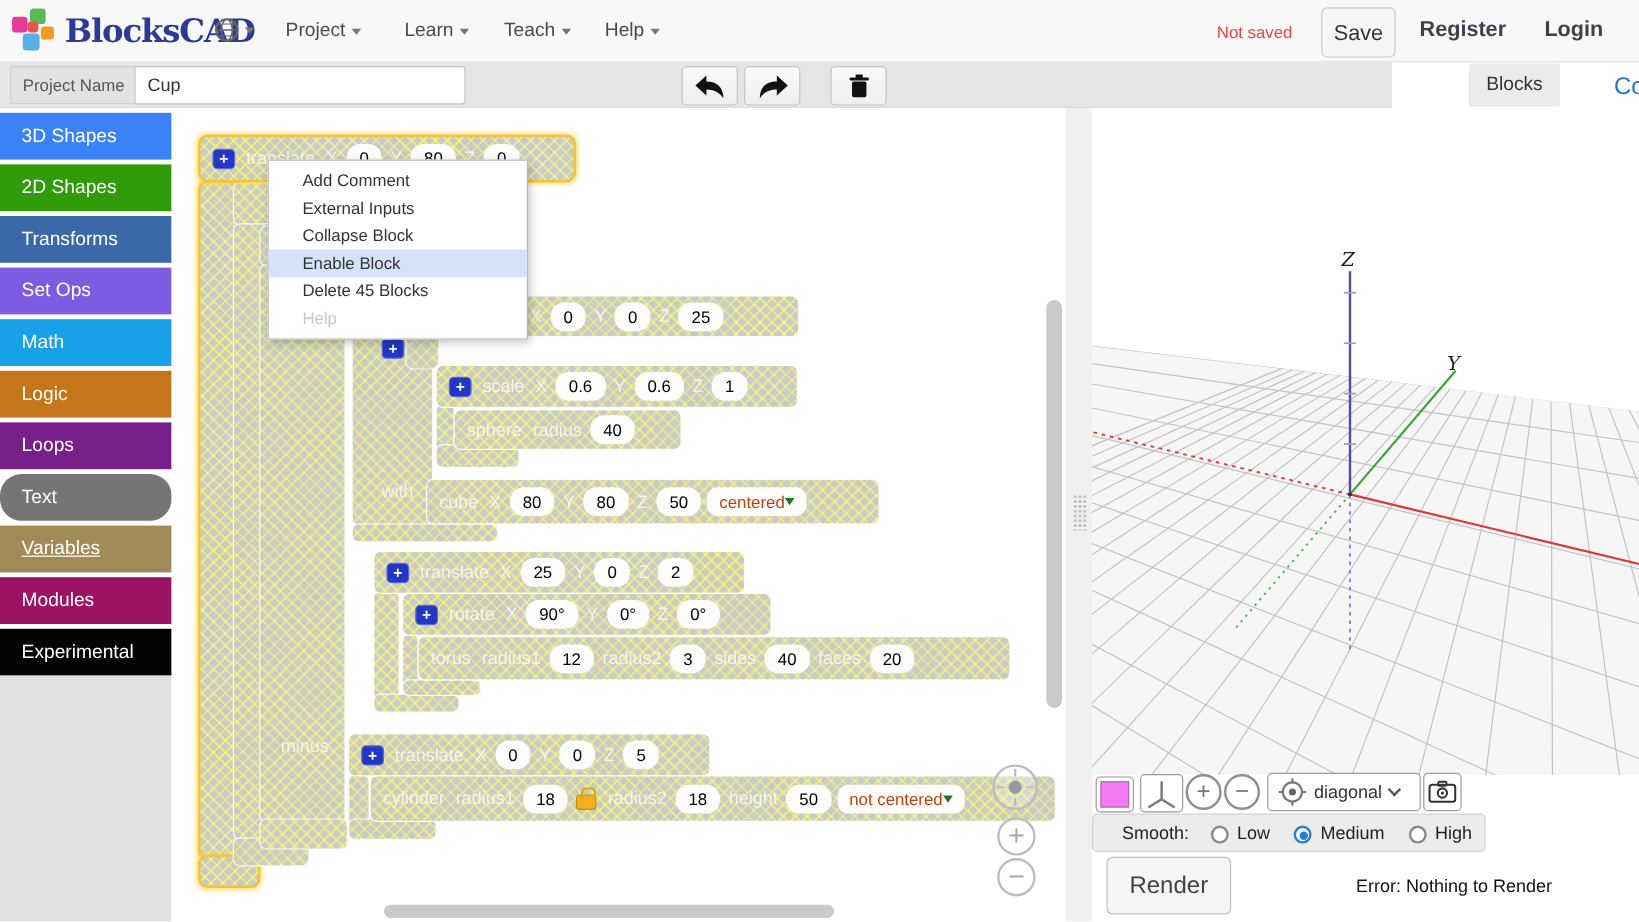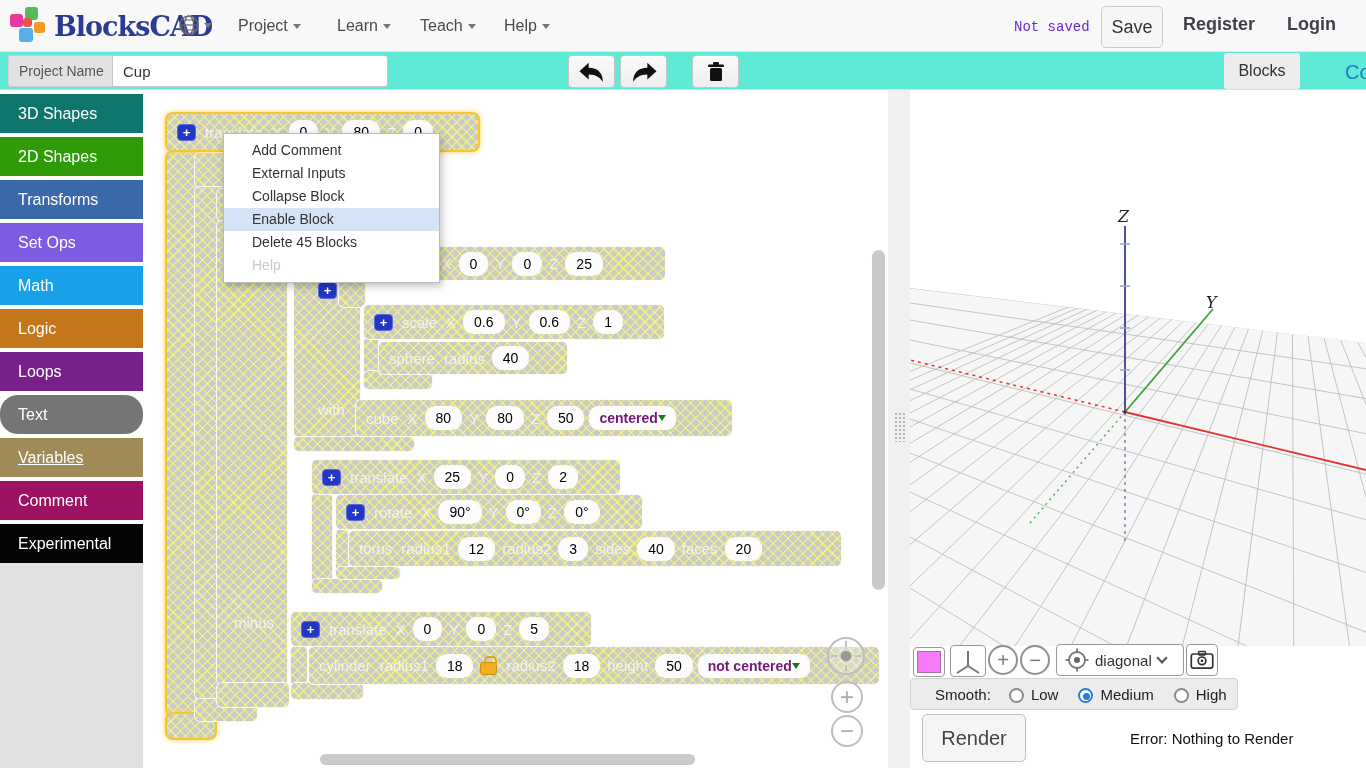--- a/index.html
+++ b/index.html
@@ -11,29 +11,29 @@
   .navbar { position:absolute; left:0; top:0; width:1366px; height:52px;
     background:#f8f8f8; border-bottom:1px solid #e4e4e4; }
   .brand { position:absolute; left:10px; top:7px; display:flex; align-items:center; gap:6px; }
   .brand-blocks { position:relative; width:38px; height:38px; }
   .brand-blocks i { position:absolute; border-radius:3px; }
   .brand-text { font-family:"DejaVu Serif", serif; font-weight:bold; font-size:27px; color:#2d3a94; letter-spacing:-1px; }
   .globe-btn { position:absolute; left:178px; top:14px; display:flex; align-items:center; gap:4px; cursor:pointer; }
   .caret { width:0; height:0; border-left:4px solid transparent; border-right:4px solid transparent; border-top:5px solid #777; display:inline-block; }
   .nav-menu { position:absolute; top:0; height:52px; display:flex; align-items:center; gap:5px;
     font-size:16px; color:#4a4a4a; cursor:pointer; }
-  .not-saved { position:absolute; left:1014px; top:19px; font-size:14px; color:#6d28d9;font-family:Liberation Mono, monospace; }
+  .not-saved { position:absolute; left:1014px; top:19px; font-size:14px; color:#ef4444; }
   .save-btn { position:absolute; left:1101px; top:6px; width:62px; height:42px; background:#f6f6f6;
     border:1px solid #c9c9c9; border-radius:5px; font-size:18px; color:#333; cursor:pointer; }
   .register { position:absolute; left:1183px; top:14px; font-size:18px; font-weight:bold; color:#3f3f4e; cursor:pointer; }
   .login { position:absolute; left:1287px; top:14px; font-size:18px; font-weight:bold; color:#3f3f4e; cursor:pointer; }
 
   
-  .toolbar2 { position:absolute; left:0; top:52px; width:1366px; height:38px;
-    background:#5eead4; border-bottom:1px solid #ddd; }
+  .toolbar2 { position:absolute; left:0; top:52px; width:1160px; height:38px;
+    background:#e5e5e5; border-bottom:1px solid #ddd; }
   .pname-label { position:absolute; left:8px; top:3px; width:104px; height:32px; background:#e2e2e2;
     border:1px solid #cfcfcf; border-right:none; border-radius:3px 0 0 3px; color:#555; font-size:14px;
     display:flex; align-items:center; padding-left:10px; }
   .pname-input { position:absolute; left:112px; top:3px; width:276px; height:32px; background:#fff;
     border:1px solid #c5c5c5; border-radius:0 3px 3px 0; font-size:15px; color:#333; padding-left:10px;
     font-family:"Liberation Sans",sans-serif; }
   .tb-btn { position:absolute; top:3px; width:47px; height:33px; background:linear-gradient(#fafafa,#eee);
     border:1px solid #c6c6c6; border-radius:4px; display:flex; align-items:center; justify-content:center; cursor:pointer; }
   .tab-blocks { position:absolute; left:1224px; top:1px; width:76px; height:36px; background:#ececec;
     border-radius:3px; display:flex; align-items:center; justify-content:center; font-size:16px; color:#333; cursor:pointer; }
@@ -54,21 +54,21 @@
   .strip { position:absolute; border:1px solid rgba(255,255,255,.85); border-radius:6px; z-index:1; }
   .strip.sel, .brow.sel { border:2px solid #f7c331; box-shadow:0 0 4px 1px rgba(255,215,90,.8); border-radius:8px; }
   .brow { position:absolute; border:1px solid rgba(255,255,255,.9); border-radius:6px; z-index:2;
     display:flex; align-items:center; gap:9px; padding:0 10px; }
   .brow .lbl { color:#f4f4ee; font-size:15px; white-space:nowrap; }
   .plusbtn { width:19px; height:17px; background:#2336c4; border:1px solid #5a6ade; border-radius:4px;
     color:#fff; font-size:13px; font-weight:bold; line-height:15px; text-align:center; flex:0 0 auto; cursor:pointer; }
   .field { background:#fcfcfc; border-radius:9px; box-shadow:0 0 0 2px rgba(255,255,255,.9);
     color:#000; font-size:14px; padding:2px 9px; white-space:nowrap; cursor:text; }
   .dd { background:#fdfdfd; border-radius:7px; box-shadow:0 0 0 2px rgba(255,255,255,.9);
-    color:#701a75; font-size:14px; padding:2px 8px; white-space:nowrap; display:flex; align-items:center; gap:0; cursor:pointer;font-weight:bold; }
+    color:#c2410c; font-size:14px; padding:2px 8px; white-space:nowrap; display:flex; align-items:center; gap:0; cursor:pointer; }
   .dd .dcaret { width:0; height:0; border-left:4px solid transparent; border-right:4px solid transparent; border-top:6px solid #1a7a1a; }
   .lock { position:relative; width:17px; height:13px; background:#f2b01e; border:1px solid #c88f10; border-radius:3px; margin-top:6px; flex:0 0 auto; cursor:pointer; }
   .lock::before { content:""; position:absolute; left:3px; top:-7px; width:9px; height:8px;
     border:2px solid #e0a512; border-bottom:none; border-radius:5px 5px 0 0; }
   .floatlbl { position:absolute; color:#f4f4ee; font-size:15px; z-index:3; }
   .floatplus { position:absolute; z-index:3; }
 
   
   .cmenu { position:absolute; z-index:20; width:217px; background:#fff; border:1px solid #bbb;
     box-shadow:2px 3px 8px rgba(0,0,0,.25); padding:5px 0; }
@@ -176,30 +176,30 @@
         <rect x="2" y="3.5" width="16" height="2.6" rx="1" fill="#111"></rect>
         <rect x="7" y="1" width="6" height="3" rx="1" fill="#111"></rect>
       </svg>
     </div>
     <div class="tab-blocks">Blocks</div>
     <div class="tab-code">Code</div>
   </div>
 
   <div class="sidebar">
     <div id="catlist">
-        <div class="cat" style="top: 4px; background: #0f766e;">3D Shapes</div>
+        <div class="cat" style="top: 4px; background: #3b82f6;">3D Shapes</div>
         <div class="cat" style="top: 47px; background: rgb(47, 155, 8);">2D Shapes</div>
         <div class="cat" style="top: 90px; background: rgb(58, 104, 168);">Transforms</div>
         <div class="cat" style="top: 133px; background: rgb(126, 91, 224);">Set Ops</div>
         <div class="cat" style="top: 176px; background: rgb(24, 160, 232);">Math</div>
         <div class="cat" style="top: 219px; background: rgb(196, 118, 27);">Logic</div>
         <div class="cat" style="top: 262px; background: rgb(119, 32, 138);">Loops</div>
         <div class="cat" style="top: 305px; background: rgb(117, 117, 117); border-radius: 18px;">Text</div>
         <div class="cat" style="top: 348px; background: rgb(160, 138, 88); text-decoration: underline;">Variables</div>
-        <div class="cat" style="top: 391px; background: rgb(156, 19, 99);">Comment</div>
+        <div class="cat" style="top: 391px; background: rgb(156, 19, 99);">Modules</div>
         <div class="cat" style="top: 434px; background: rgb(5, 5, 5);">Experimental</div>
       </div>
     <div class="sidebar-gray"></div>
   </div>
 
   <div class="workspace">
     <div id="blockscanvas">
         <div class="strip hb sel" style="left: 22px; top: 60px; width: 44px; height: 568px;"></div>
         <div class="strip hb sel" style="left: 22px; top: 622px; width: 52px; height: 28px;"></div>
         <div class="strip hb" style="left: 51px; top: 62px; width: 132px; height: 36px;"></div>

